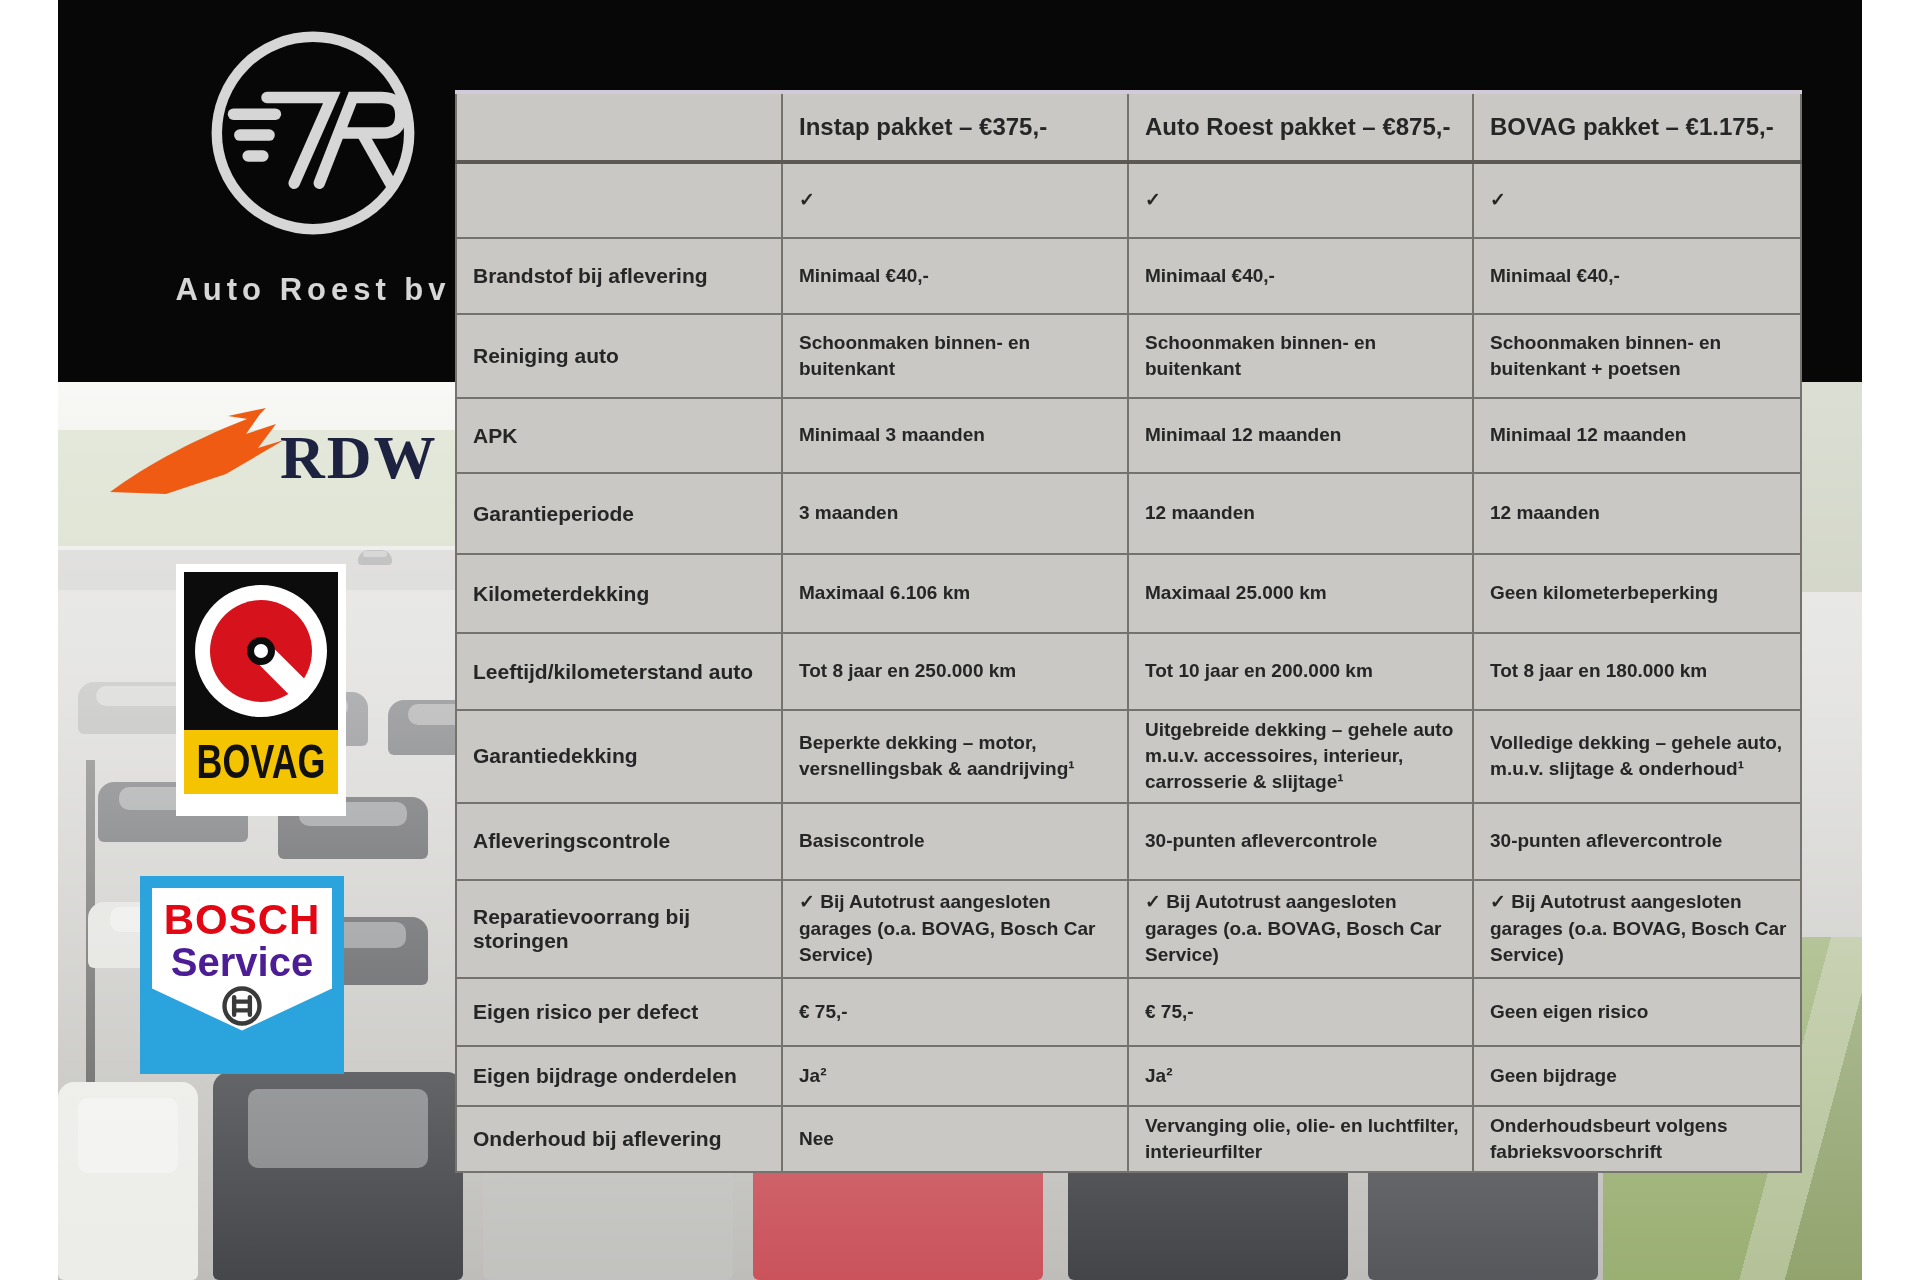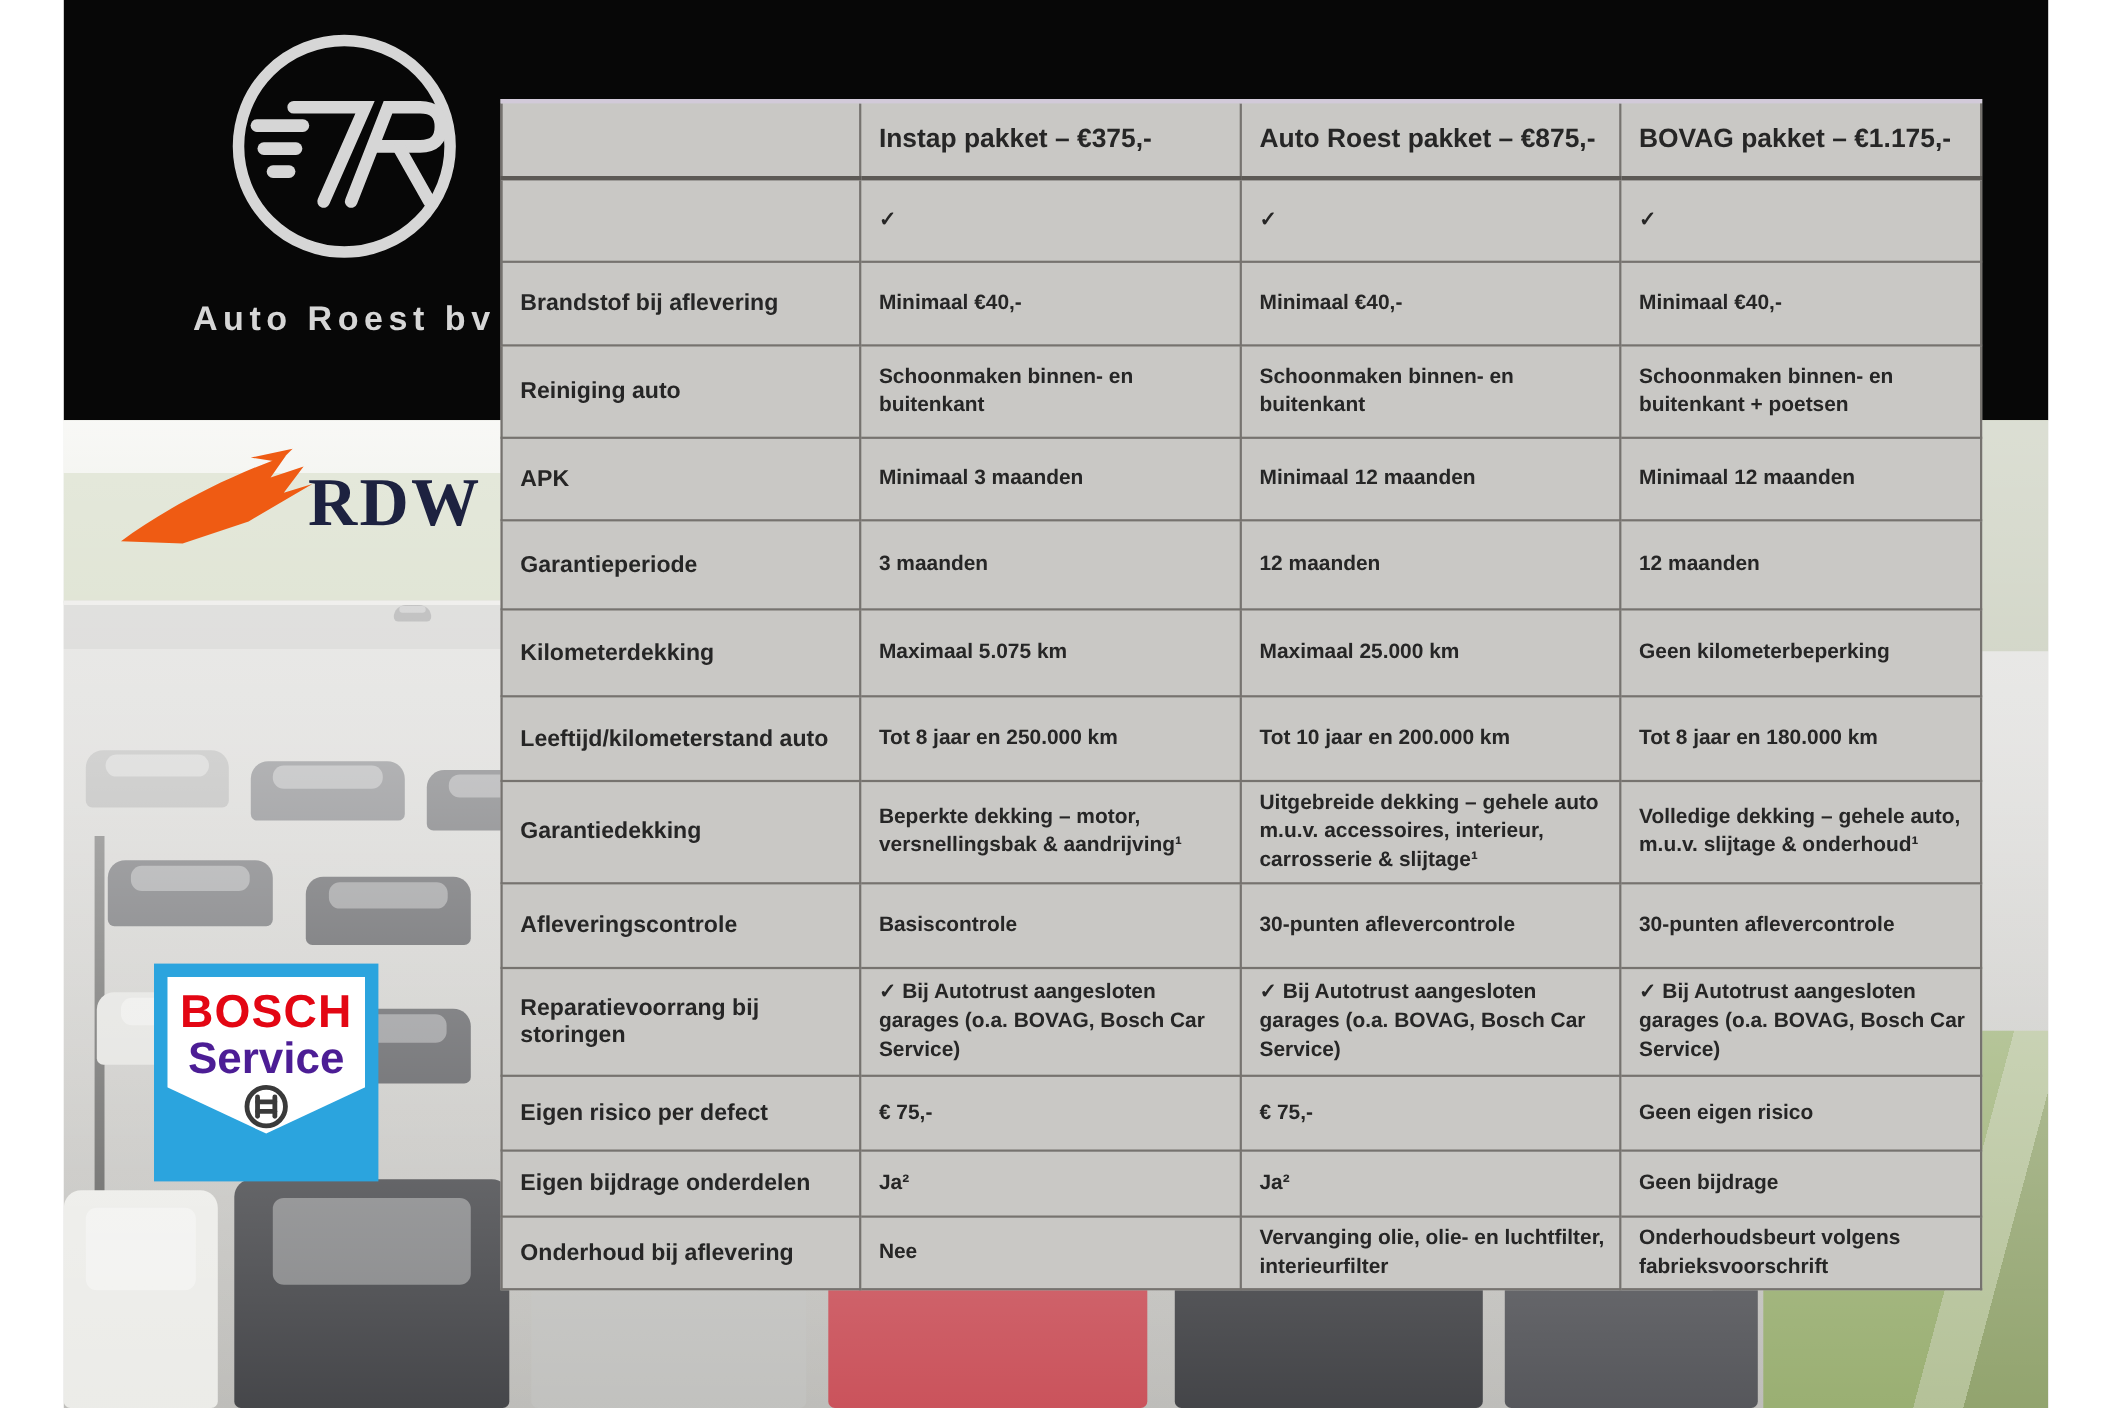--- a/index.html
+++ b/index.html
@@ -139,20 +139,32 @@
   </div>
 
   <div class="rdw">
     <svg width="185" height="112" viewBox="0 0 185 112">
       <path fill="#ef5b13" d="M2 86 C 40 58 92 30 152 8 L138 28 L168 18 L150 42 L176 34 L118 68 L58 88 Z"></path>
       <path fill="#ef5b13" d="M120 10 L158 2 L146 14 Z"></path>
     </svg>
     <span class="word">RDW</span>
   </div>
 
+  <div class="bovag">
+    <div class="bv-top">
+      <div class="bv-disc">
+        <div class="bv-red"></div>
+        <div class="bv-arm"></div>
+        <div class="bv-hub"></div>
+      </div>
+    </div>
+    <div class="bv-yellow">
+      <span class="bv-word">BOVAG</span>
+    </div>
+  </div>
 
   <div class="bosch">
     <div class="shield">
       <div class="w1">BOSCH</div>
       <div class="w2">Service</div>
       <svg width="54" height="42" viewBox="0 0 60 48">
         <circle cx="30" cy="24" r="20" fill="none" stroke="#3a3a3a" stroke-width="5"></circle>
         <g stroke="#3a3a3a" stroke-width="5" stroke-linecap="round">
           <line x1="21" y1="14" x2="21" y2="34"></line>
             <line x1="39" y1="14" x2="39" y2="34"></line>
@@ -209,21 +221,21 @@
 
   <tr>
     <th class="rl">Garantieperiode</th>
     <td class="cv">3 maanden</td>
     <td class="cv">12 maanden</td>
     <td class="cv">12 maanden</td>
   </tr>
 
   <tr>
     <th class="rl">Kilometerdekking</th>
-    <td class="cv">Maximaal 5.075 km</td>
+    <td class="cv">Maximaal 6.106 km</td>
     <td class="cv">Maximaal 25.000 km</td>
     <td class="cv">Geen kilometerbeperking</td>
   </tr>
 
   <tr>
     <th class="rl">Leeftijd/kilometerstand auto</th>
     <td class="cv">Tot 8 jaar en 250.000 km</td>
     <td class="cv">Tot 10 jaar en 200.000 km</td>
     <td class="cv">Tot 8 jaar en 180.000 km</td>
   </tr>

